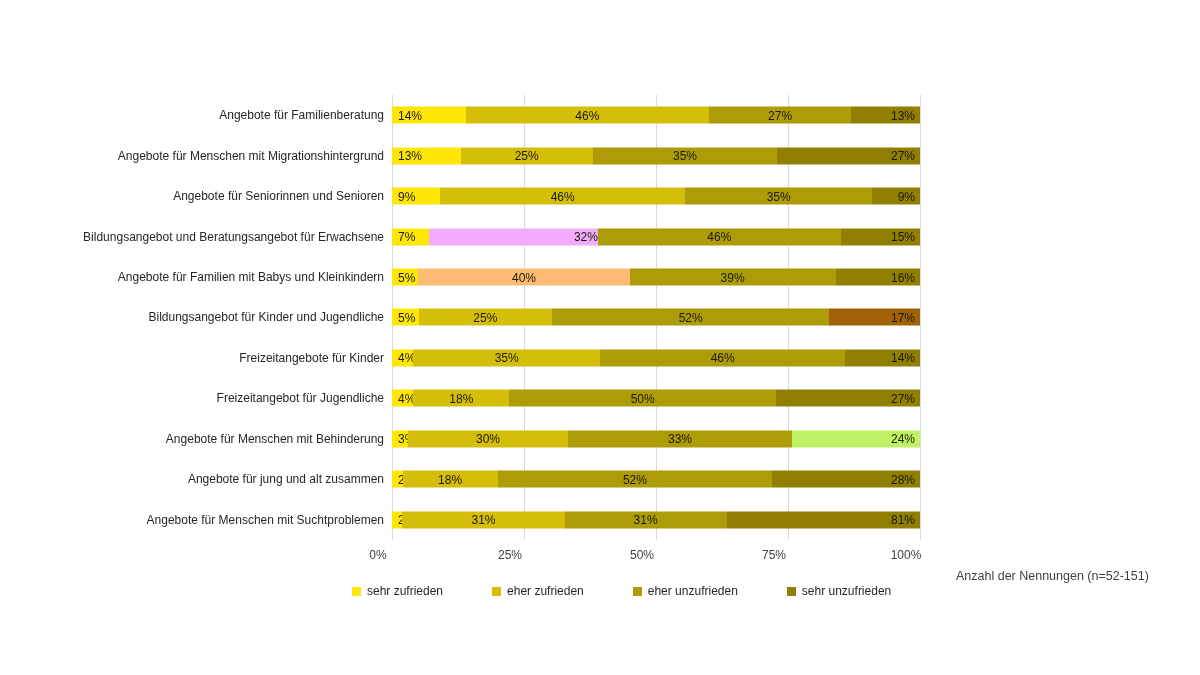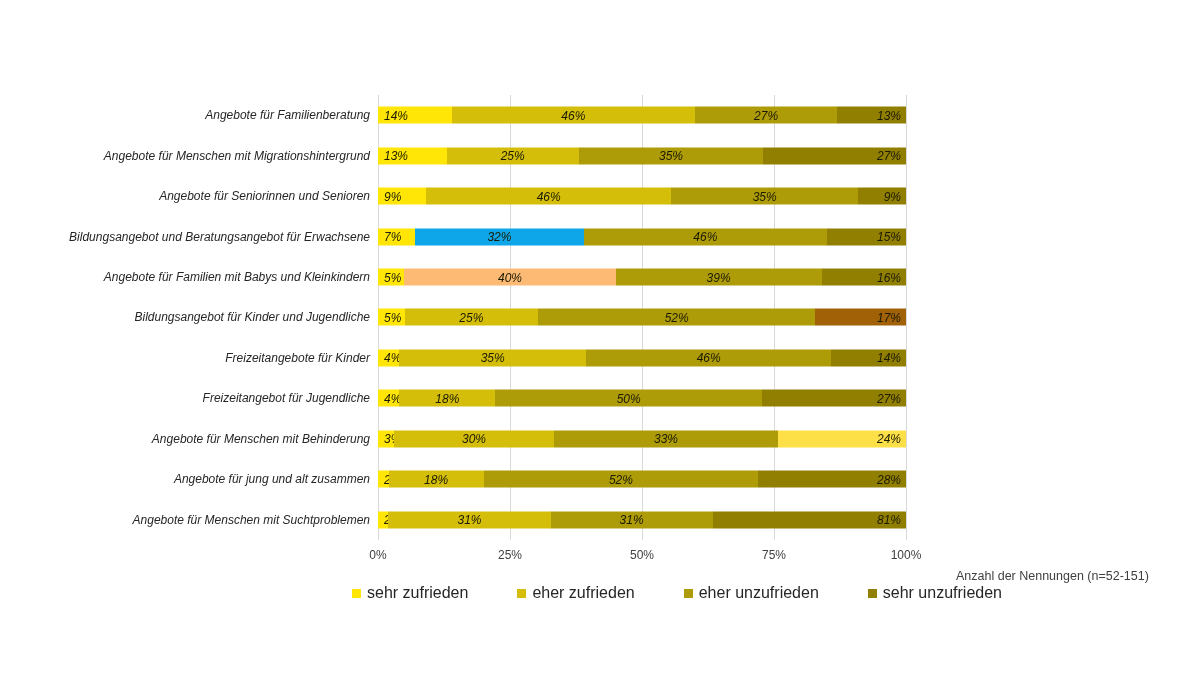--- a/index.html
+++ b/index.html
@@ -10,25 +10,24 @@
   }
   .canvas {
     position: relative;
     width: 1200px;
     height: 675px;
     background: #ffffff;
     overflow: hidden;
   }
   .plot {
     position: absolute;
-    left: 378px;
+    left: 392px;
     top: 95px;
     width: 528px;
     height: 445px;
-    font-style: italic;
   }
   .gridline {
     position: absolute;
     top: 0;
     width: 1px;
     height: 100%;
   }
   .row {
     position: absolute;
     left: 0;
@@ -95,21 +94,21 @@
     display: flex;
     align-items: center;
     gap: 6px;
   }
   .legend-swatch {
     width: 9px;
     height: 9px;
     flex: 0 0 9px;
   }
   .legend-text {
-    font-size: 16px;
+    font-size: 12px;
     color: #262626;
     white-space: nowrap;
   }
   .footnote {
     position: absolute;
     left: 956px;
     top: 568px;
     font-size: 12.5px;
     line-height: 17px;
     color: #3f3f3f;
@@ -176,21 +175,21 @@
             <span class="seg-label">9%</span>
           </div>
         </div>
       </div>
       <div class="row" style="top: 121.364px; height: 40.4545px;">
         <div class="row-label">Bildungsangebot und Beratungsangebot für Erwachsene</div>
         <div class="bar">
           <div class="seg first" style="flex-grow: 7; flex-basis: 0px; background: rgb(255, 230, 6);">
             <span class="seg-label">7%</span>
           </div>
-          <div class="seg mid" style="flex-grow: 32; flex-basis: 0px; background: #0ea5e9;">
+          <div class="seg mid" style="flex-grow: 32; flex-basis: 0px; background: #f0abfc; justify-content: flex-end;">
             <span class="seg-label">32%</span>
           </div>
           <div class="seg mid" style="flex-grow: 46; flex-basis: 0px; background: rgb(173, 155, 7);">
             <span class="seg-label">46%</span>
           </div>
           <div class="seg last" style="flex-grow: 15; flex-basis: 0px; background: rgb(145, 127, 1);">
             <span class="seg-label">15%</span>
           </div>
         </div>
       </div>
@@ -267,21 +266,21 @@
         <div class="bar">
           <div class="seg first" style="flex-grow: 3; flex-basis: 0px; background: rgb(255, 230, 6);">
             <span class="seg-label">3%</span>
           </div>
           <div class="seg mid" style="flex-grow: 30; flex-basis: 0px; background: rgb(212, 190, 10);">
             <span class="seg-label">30%</span>
           </div>
           <div class="seg mid" style="flex-grow: 42; flex-basis: 0px; background: rgb(173, 155, 7);">
             <span class="seg-label">33%</span>
           </div>
-          <div class="seg last" style="flex-grow: 24; flex-basis: 0px; background: #fde047;">
+          <div class="seg last" style="flex-grow: 24; flex-basis: 0px; background: #bef264;">
             <span class="seg-label">24%</span>
           </div>
         </div>
       </div>
       <div class="row" style="top: 364.091px; height: 40.4545px;">
         <div class="row-label">Angebote für jung und alt zusammen</div>
         <div class="bar">
           <div class="seg first" style="flex-grow: 2; flex-basis: 0px; background: rgb(255, 230, 6);">
             <span class="seg-label">2%</span>
           </div>

